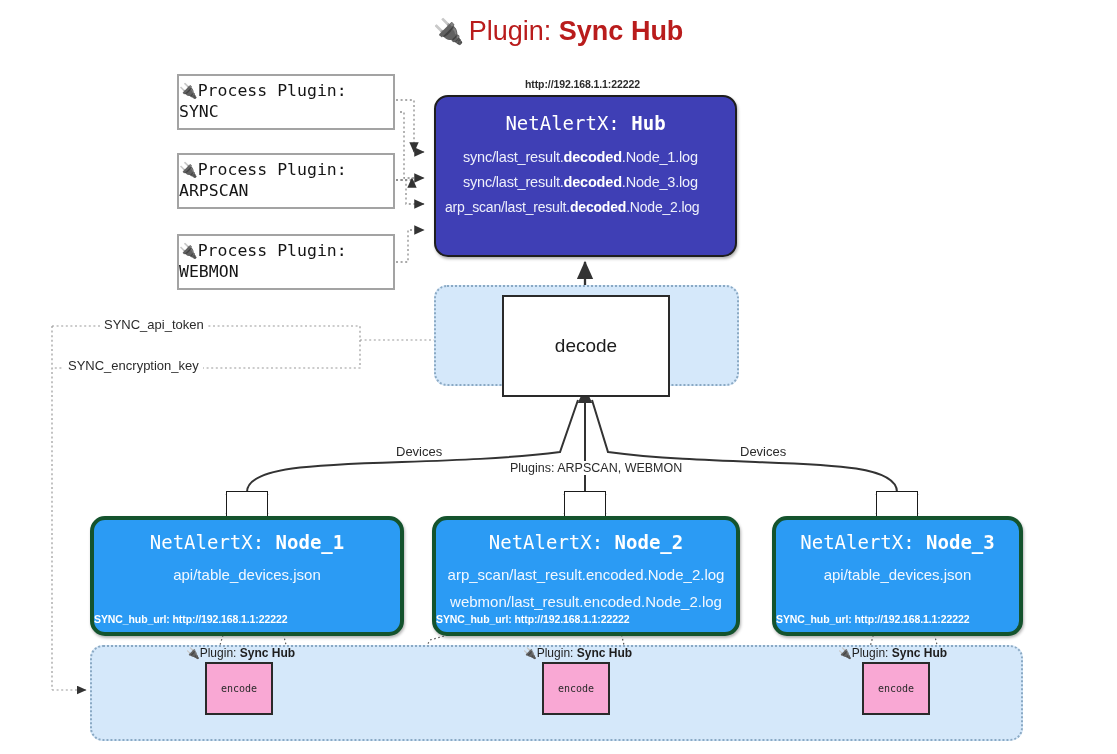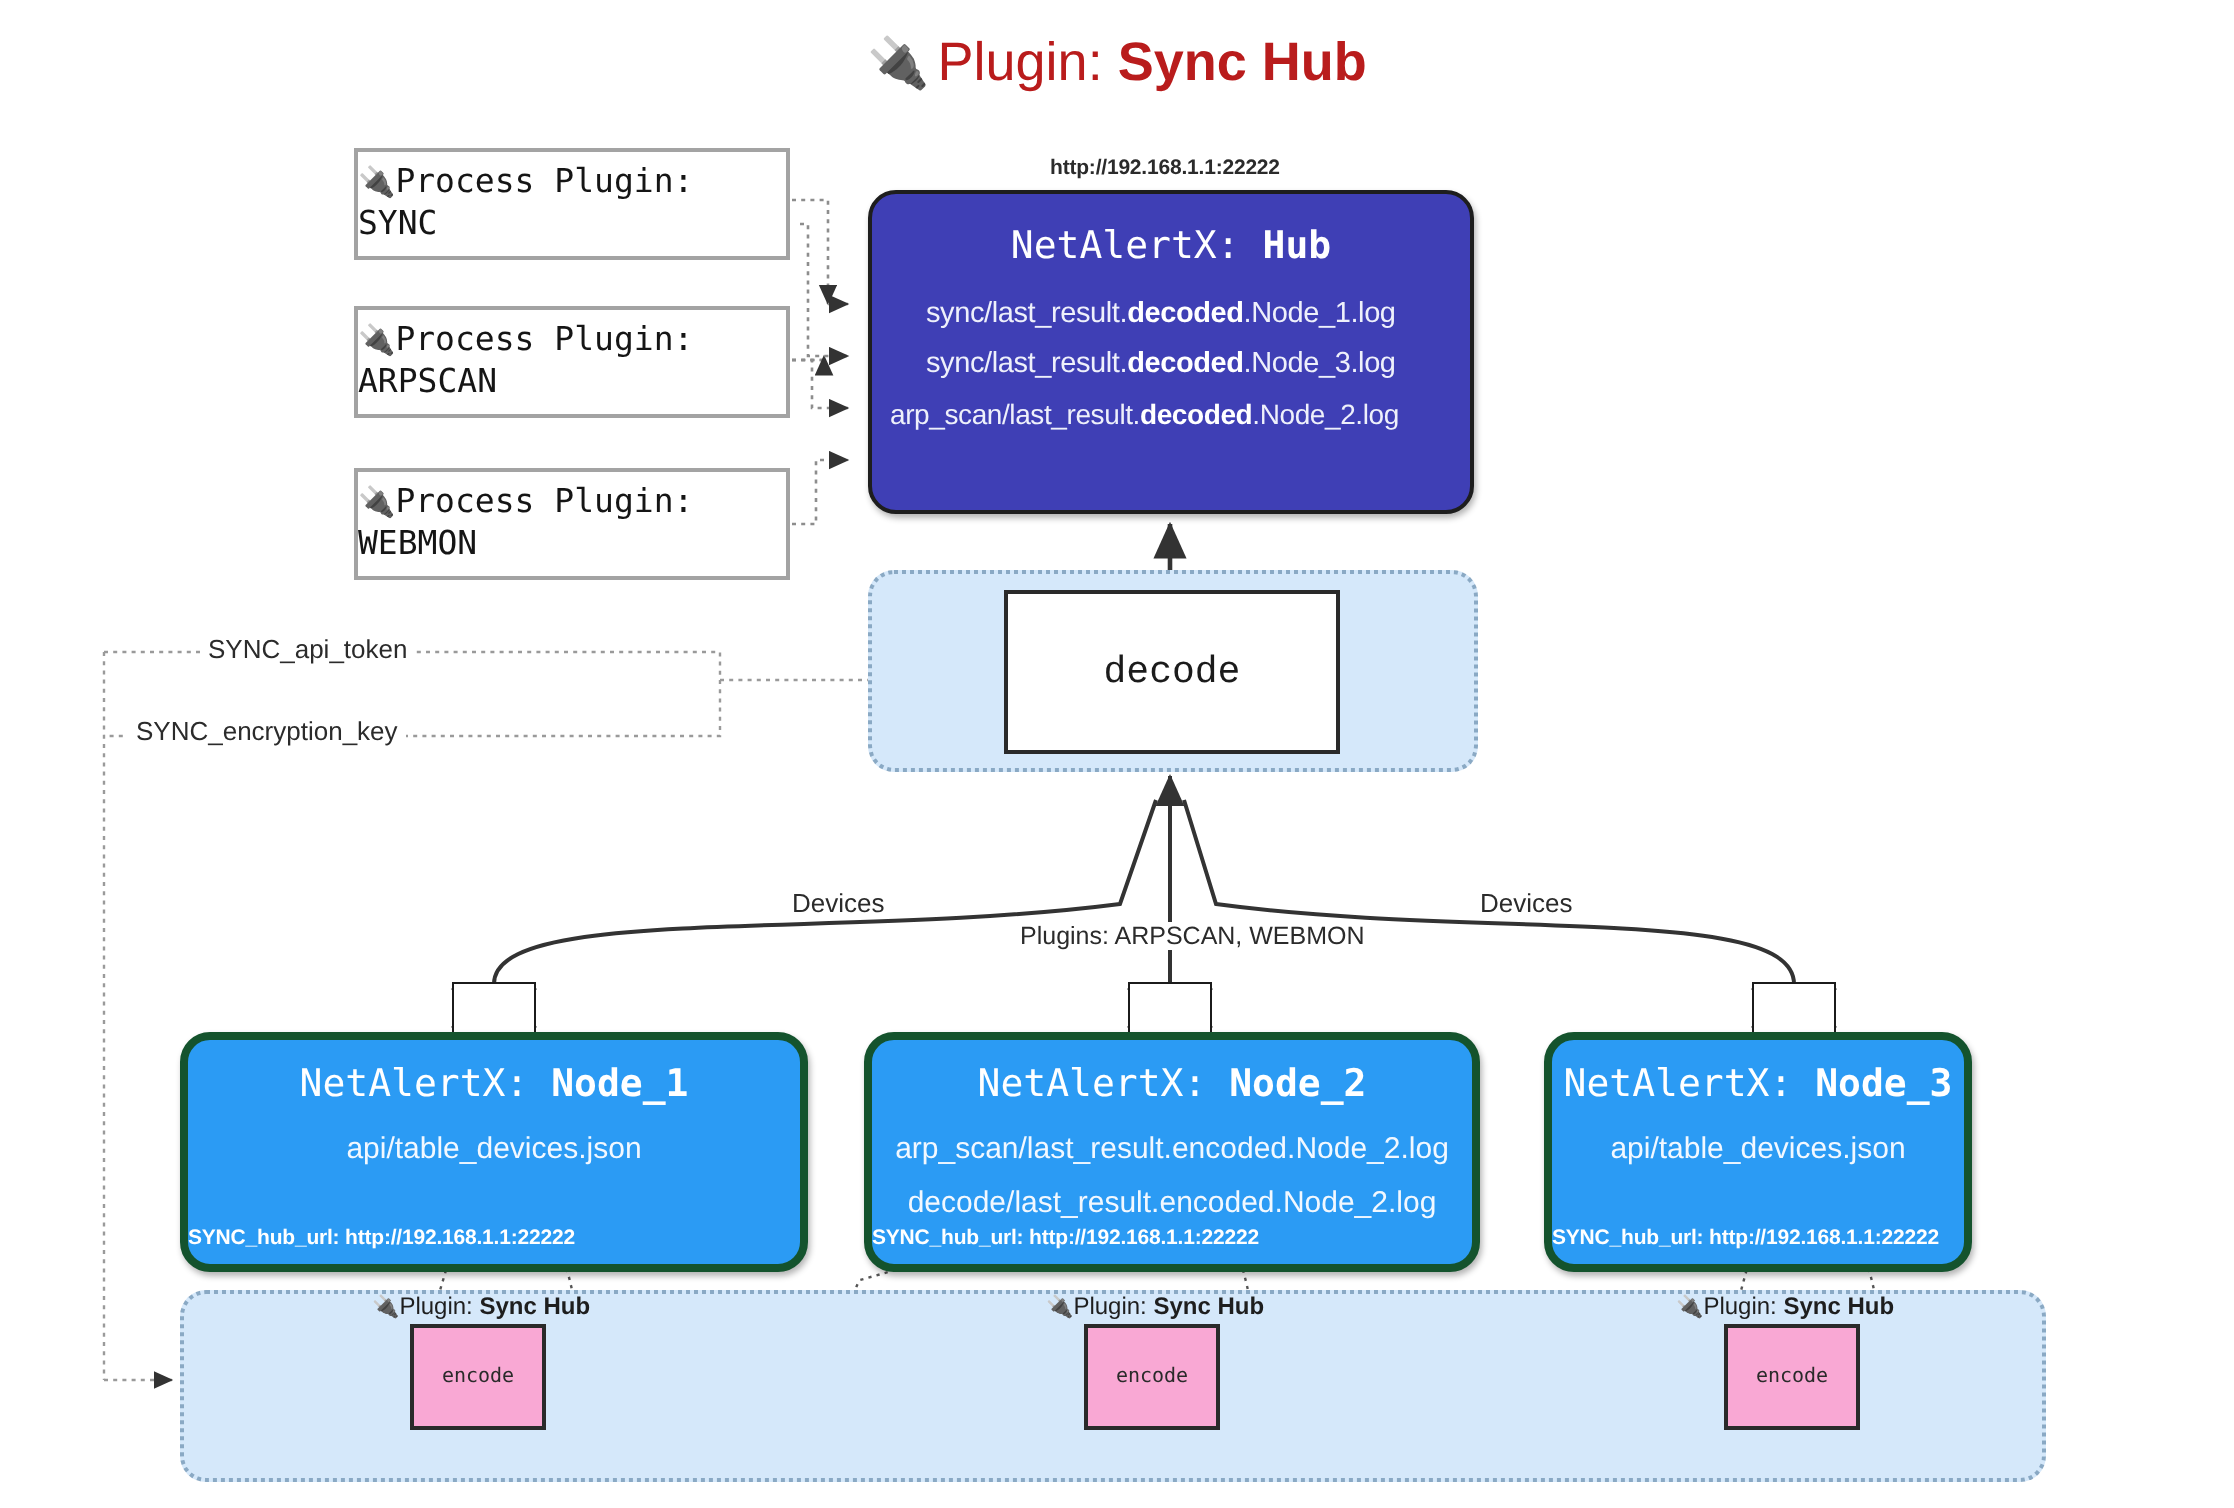--- a/index.html
+++ b/index.html
@@ -36,24 +36,24 @@
   .hub .hd b{font-weight:bold;}
   .hub .rows{margin-top:11px;}
   .hub .row{color:#eef0fb;font-size:14.5px;line-height:25px;
             padding-left:27px;white-space:nowrap;letter-spacing:-0.2px;}
   .hub .row b{font-weight:bold;color:#ffffff;}
   .hub .row.wide{font-size:14px;padding-left:9px;}
 
   
   .decode-wrap{position:absolute;left:434px;top:285px;width:305px;height:101px;
                background:#d5e8fa;border:2px dotted #8aa9c4;border-radius:13px;box-sizing:border-box;}
-  .decode{position:absolute;left:502px;top:295px;width:168px;height:82px;
+  .decode{position:absolute;left:502px;top:295px;width:168px;height:102px;
           background:#ffffff;border:2px solid #2a2a2a;box-sizing:border-box;
           display:flex;align-items:center;justify-content:center;
-          font-family:Liberation Mono, monospace;
+          font-family:Liberation Sans, sans-serif;
           font-size:19px;color:#1b1b1b;}
 
   
   .elabel{position:absolute;font-size:13px;color:#2b2b2b;background:#ffffff;
           padding:0 4px;white-space:nowrap;}
   .elabel.small{font-size:12.5px;}
 
   
   .node{position:absolute;height:120px;background:#2b9bf4;border:4px solid #14532d;
         border-radius:15px;box-sizing:border-box;box-shadow:1px 2px 3px rgba(0,0,0,.30);}
@@ -206,26 +206,26 @@
     <div class="foot">SYNC_hub_url: http://192.168.1.1:22222</div>
   </div>
 
   <div class="node" style="left:432px;top:516px;width:308px;">
     <div class="hd">
       <span>NetAlertX:</span>
       <b>Node_2</b>
     </div>
     <div class="body">
       <div class="ln">arp_scan/last_result.encoded.Node_2.log</div>
-      <div class="ln">decode/last_result.encoded.Node_2.log</div>
+      <div class="ln">webmon/last_result.encoded.Node_2.log</div>
     </div>
     <div class="foot">SYNC_hub_url: http://192.168.1.1:22222</div>
   </div>
 
-  <div class="node" style="left:772px;top:516px;width:214px;">
+  <div class="node" style="left:772px;top:516px;width:251px;">
     <div class="hd">
       <span>NetAlertX:</span>
       <b>Node_3</b>
     </div>
     <div class="body">
       <div class="ln">api/table_devices.json</div>
     </div>
     <div class="foot">SYNC_hub_url: http://192.168.1.1:22222</div>
   </div>
 

